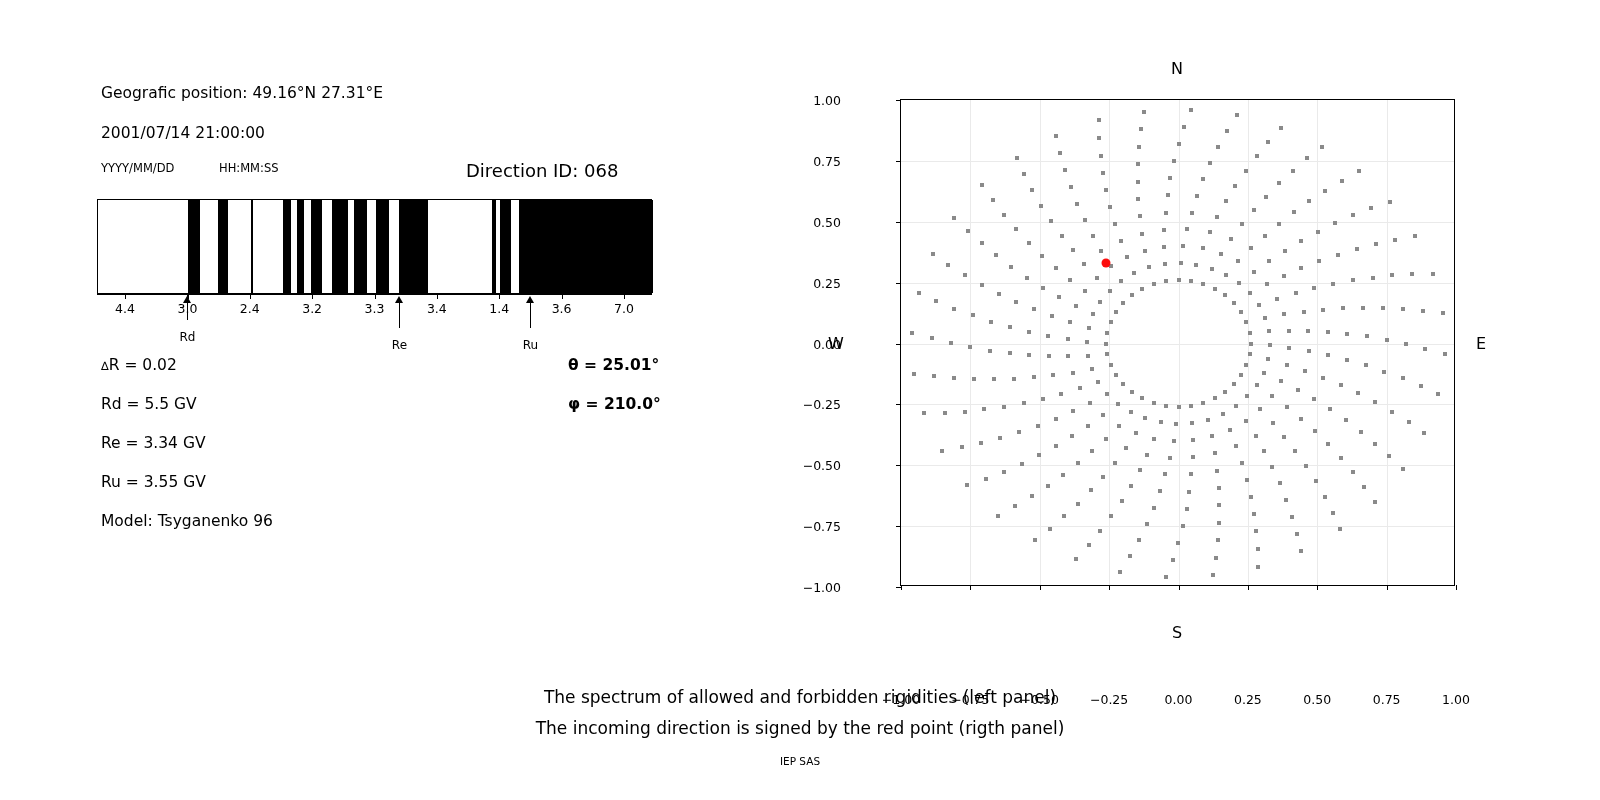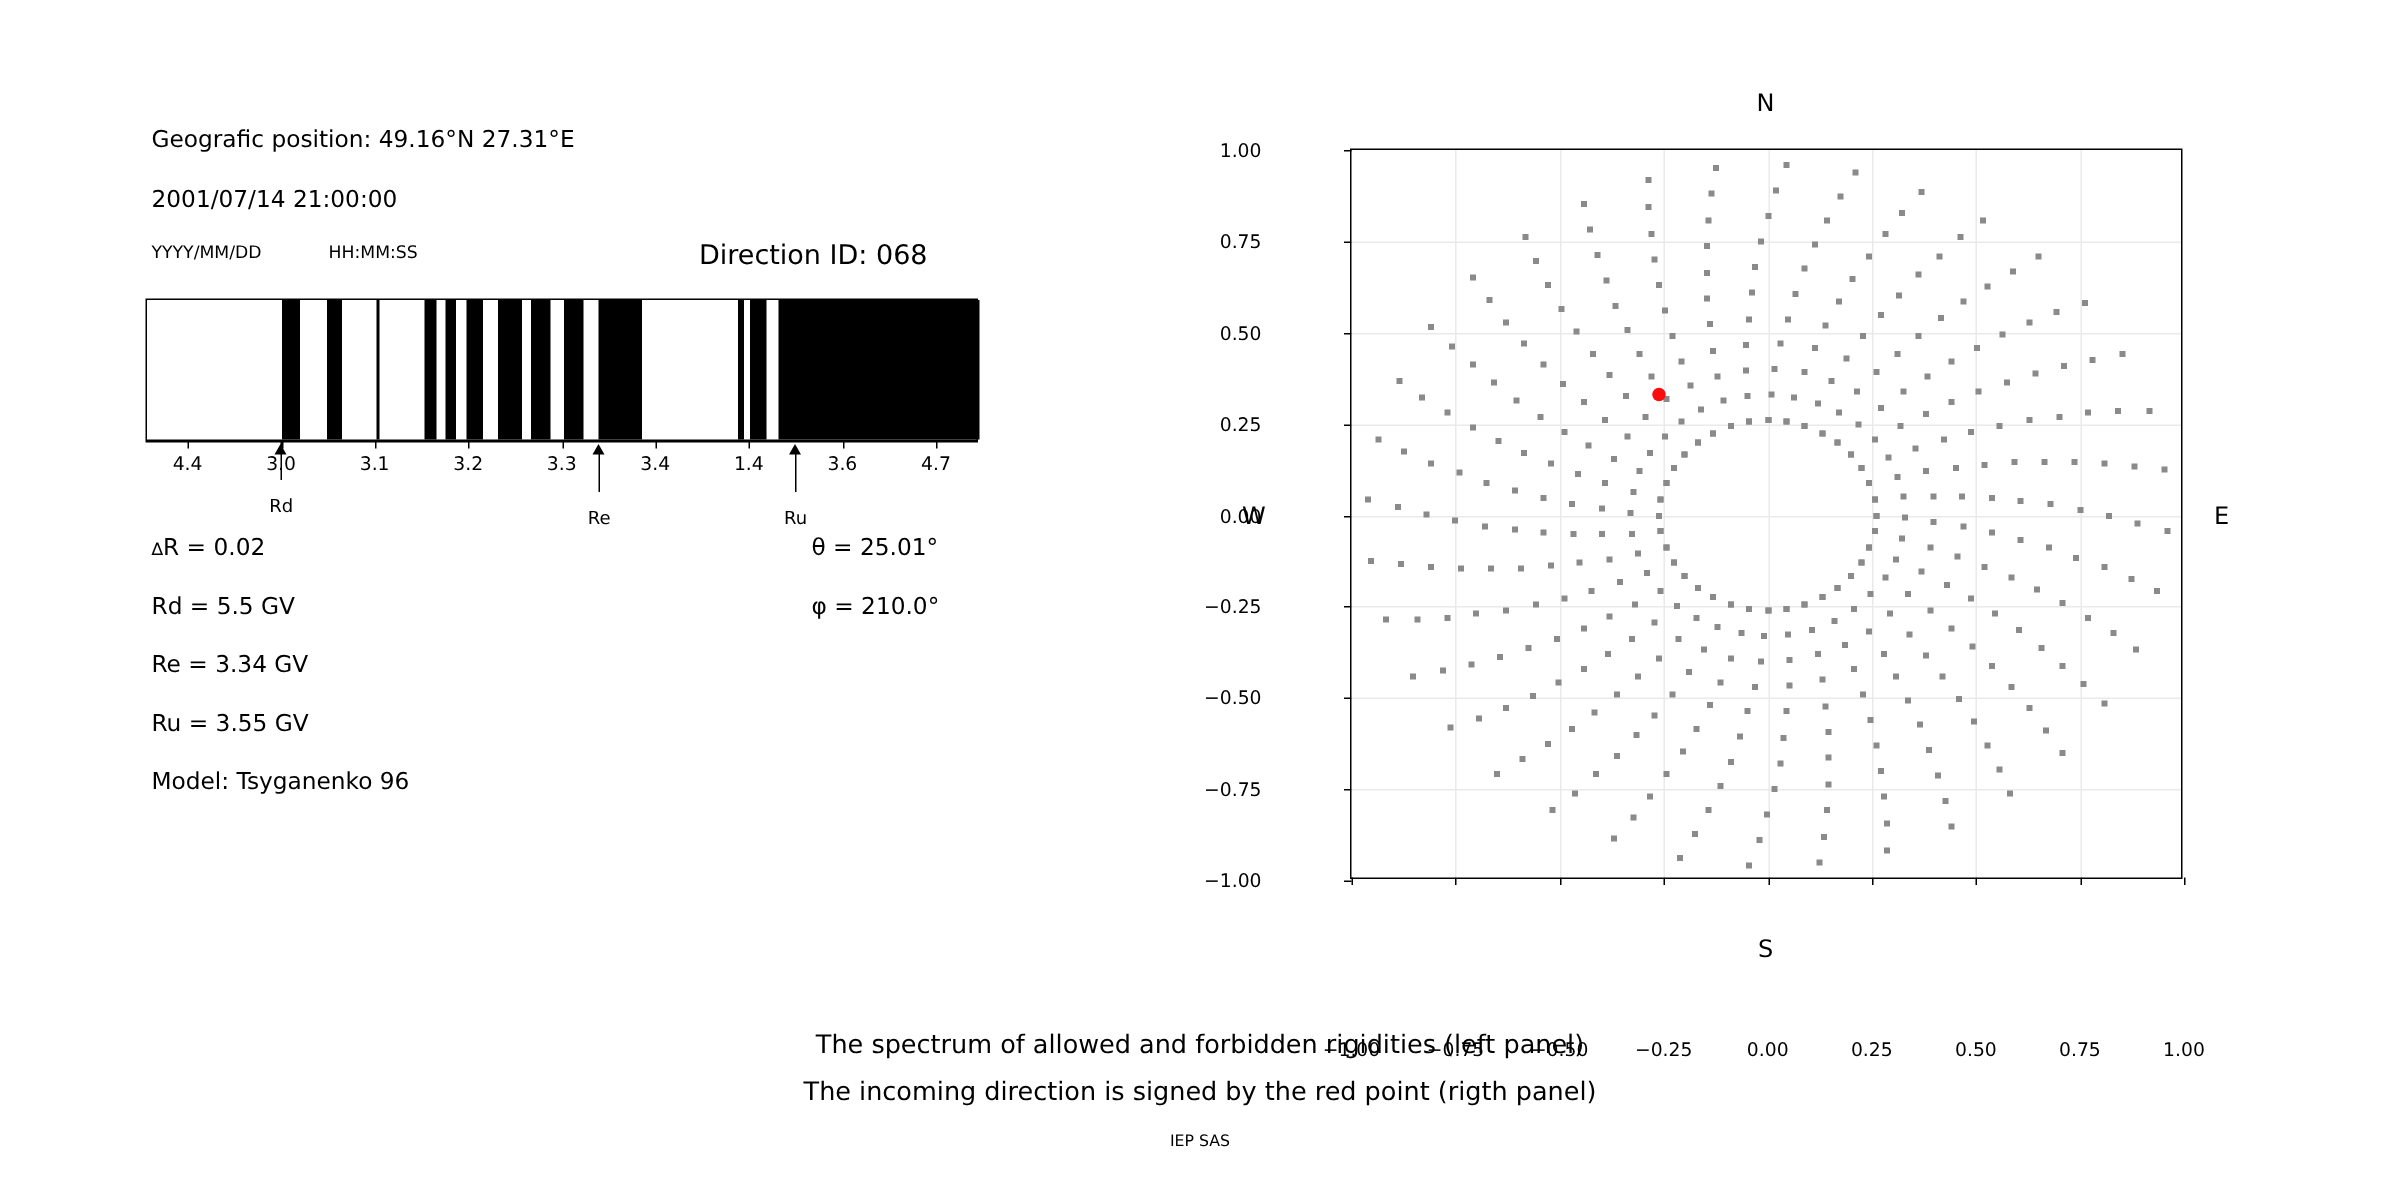--- a/index.html
+++ b/index.html
@@ -35,21 +35,21 @@
 
   .arrowmark{position:absolute;width:1.3px;background:#000;}
   .arrowhead{position:absolute;width:0;height:0;
     border-left:4px solid transparent;border-right:4px solid transparent;
     border-bottom:7px solid #000;transform:translateX(-50%);}
   .arrowlab{position:absolute;font-size:12px;transform:translateX(-50%);white-space:nowrap;}
 
   
   .par{position:absolute;font-size:15.5px;white-space:nowrap;}
   .par-l{left:101px;}
-  .par-r{left:541px;}
+  .par-r{left:568px;font-weight:bold;}
   .delta{font-size:11.5px;}
 
   
   #right-panel{left:760px;top:0;width:840px;height:660px;}
   #plot-frame{
     position:absolute;left:140px;top:99px;width:555px;height:487px;
     border:1.15px solid #000;box-sizing:border-box;background:#fff;
   }
   .gline-v{position:absolute;top:0;width:1px;height:100%;background:#eaeaea;}
   .gline-h{position:absolute;left:0;height:1px;width:100%;background:#eaeaea;}
@@ -108,33 +108,33 @@
       </div>
   </div>
 
   <div class="abs" id="spec-axis">
     <div class="axline"></div>
   <div class="xtick" style="left: 28.0618px;"></div>
       <div class="xtlab" style="left: 28.0618px;">4.4</div>
       <div class="xtick" style="left: 90.4213px;"></div>
       <div class="xtlab" style="left: 90.4213px;">3.0</div>
       <div class="xtick" style="left: 152.781px;"></div>
-      <div class="xtlab" style="left: 152.781px;">3.1</div>
+      <div class="xtlab" style="left: 152.781px;">2.4</div>
       <div class="xtick" style="left: 215.14px;"></div>
       <div class="xtlab" style="left: 215.14px;">3.2</div>
       <div class="xtick" style="left: 277.5px;"></div>
       <div class="xtlab" style="left: 277.5px;">3.3</div>
       <div class="xtick" style="left: 339.86px;"></div>
       <div class="xtlab" style="left: 339.86px;">3.4</div>
       <div class="xtick" style="left: 402.219px;"></div>
       <div class="xtlab" style="left: 402.219px;">1.4</div>
       <div class="xtick" style="left: 464.579px;"></div>
       <div class="xtlab" style="left: 464.579px;">3.6</div>
       <div class="xtick" style="left: 526.938px;"></div>
-      <div class="xtlab" style="left: 526.938px;">4.7</div>
+      <div class="xtlab" style="left: 526.938px;">7.0</div>
       <div class="arrowmark" style="left: 89.8213px; top: 4px; height: 22px;"></div>
       <div class="arrowhead" style="left: 90.4213px; top: 2px;"></div>
       <div class="arrowlab" style="left: 90.4213px; top: 36px;">Rd</div>
       <div class="arrowmark" style="left: 301.844px; top: 4px; height: 30px;"></div>
       <div class="arrowhead" style="left: 302.444px; top: 2px;"></div>
       <div class="arrowlab" style="left: 302.444px; top: 44px;">Re</div>
       <div class="arrowmark" style="left: 432.799px; top: 4px; height: 30px;"></div>
       <div class="arrowhead" style="left: 433.399px; top: 2px;"></div>
       <div class="arrowlab" style="left: 433.399px; top: 44px;">Ru</div>
     </div>

